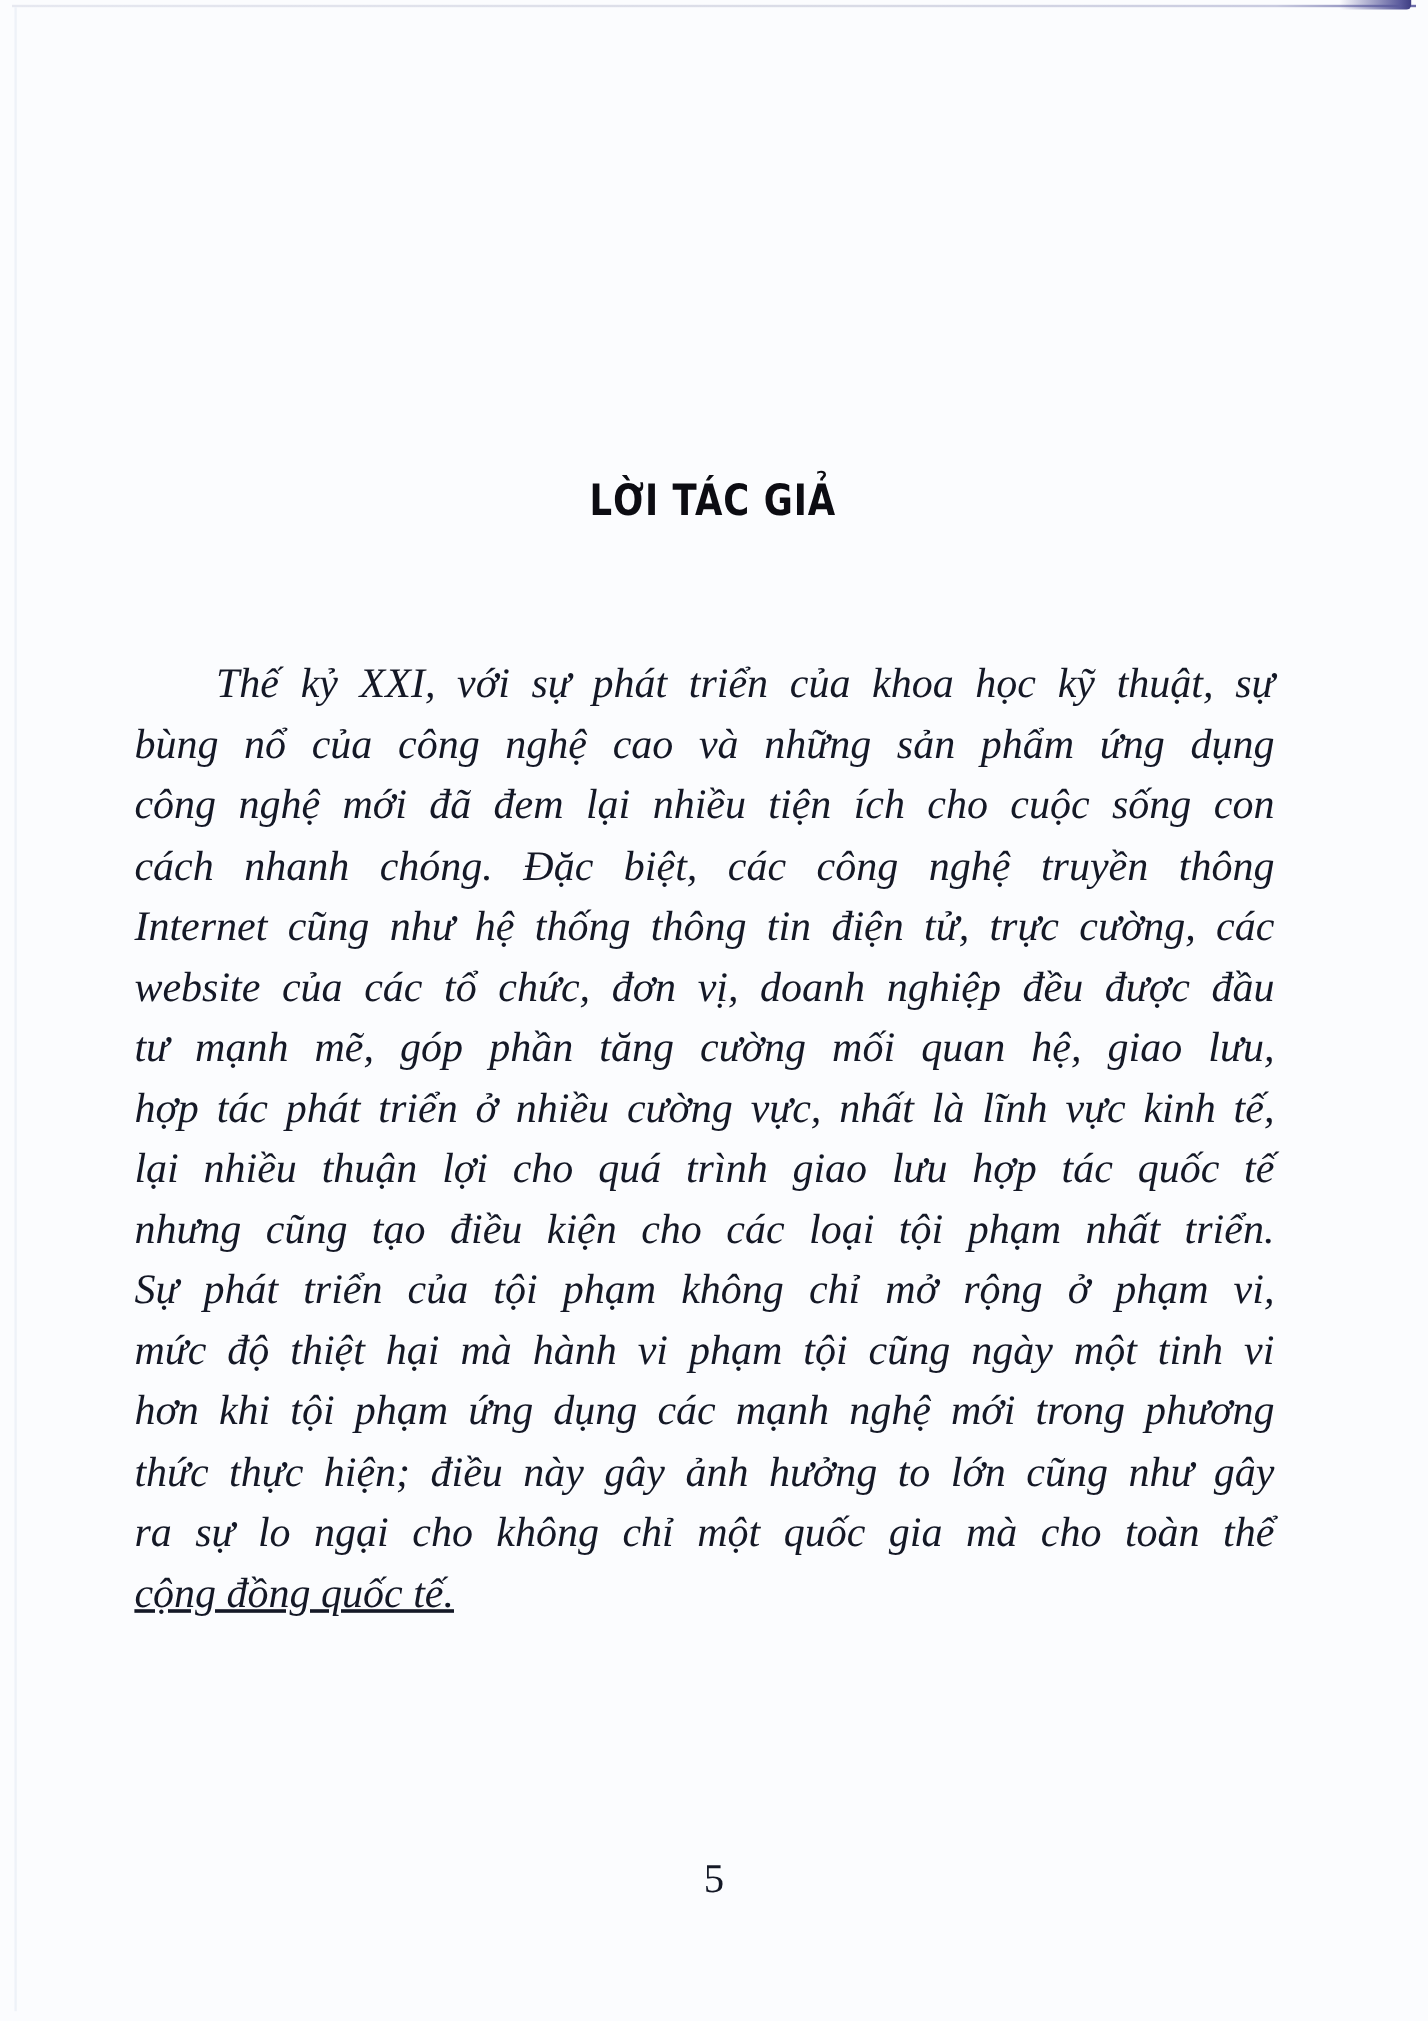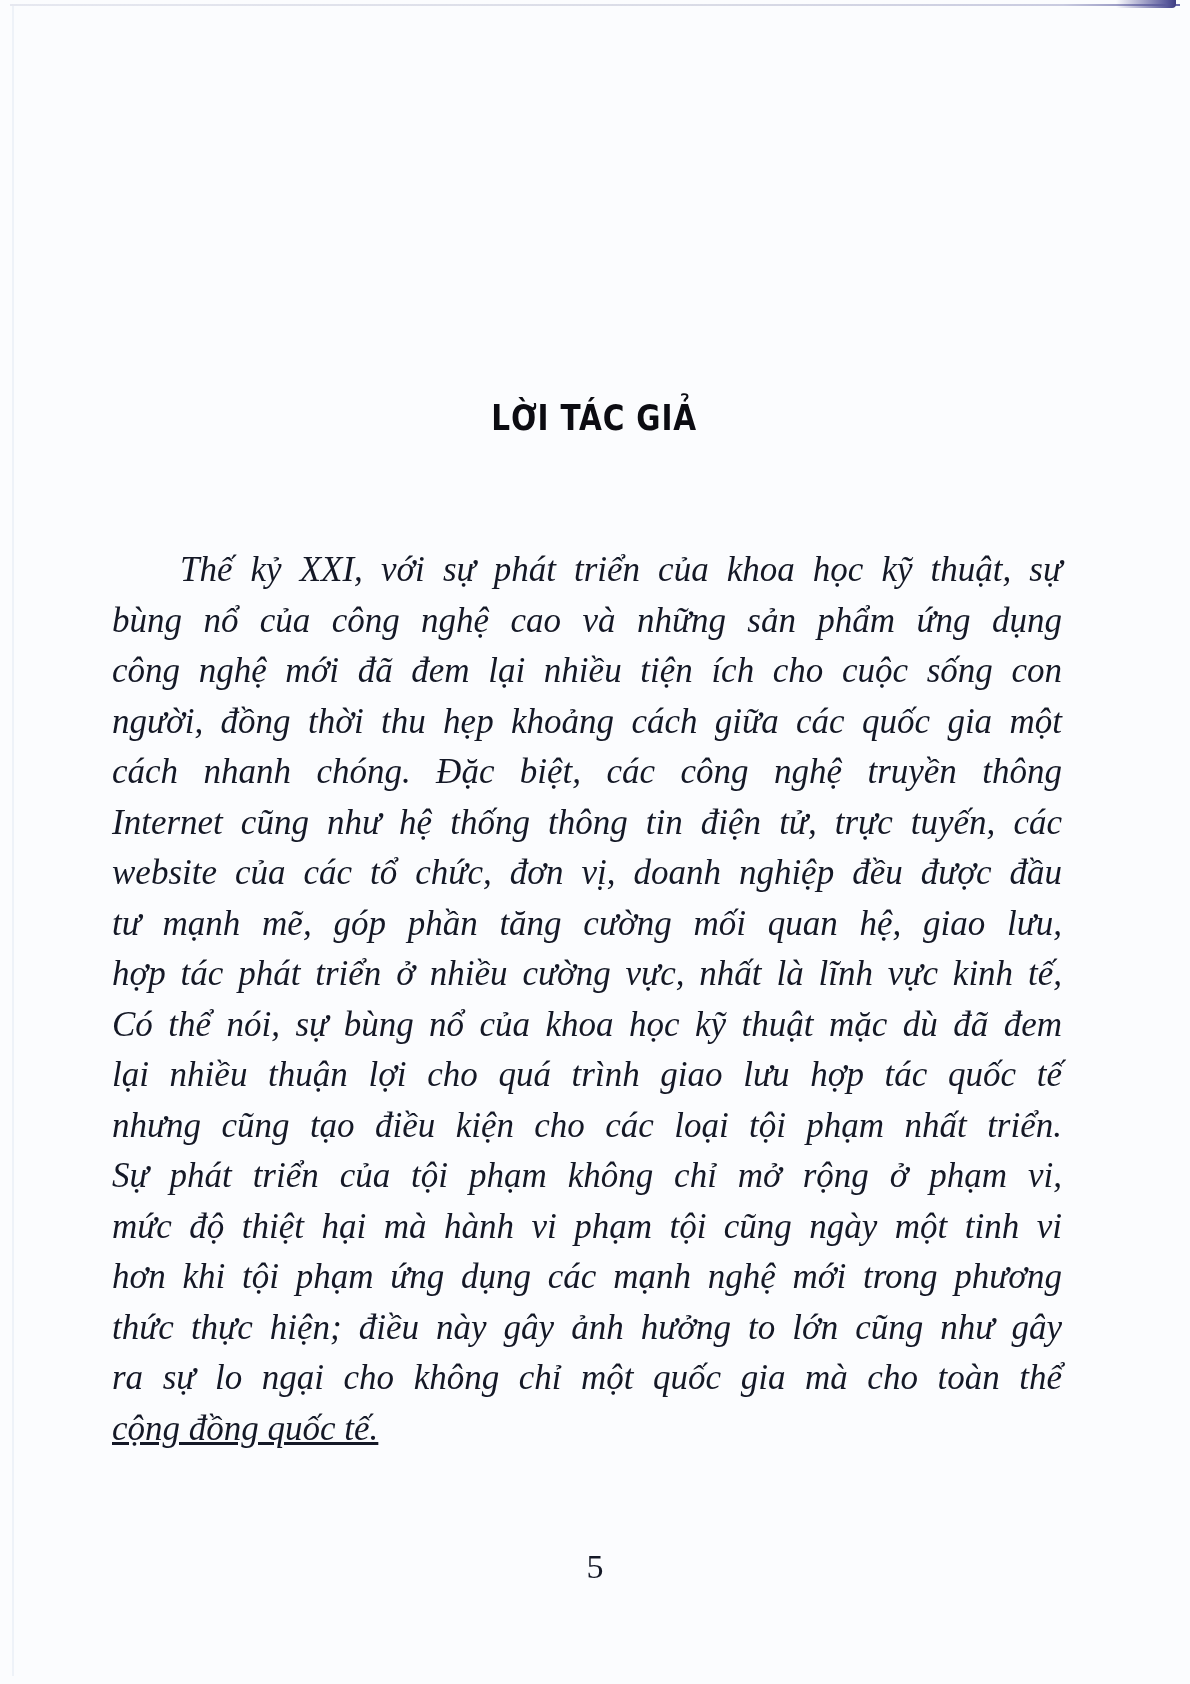--- a/index.html
+++ b/index.html
@@ -93,27 +93,25 @@
 <div class="page-edge-top"></div>
 <div class="page-corner"></div>
 <div class="page-edge-left"></div>
 
 <h1 class="chapter-title" style="margin:0;">LỜI TÁC GIẢ</h1>
 
 <div class="body-text">
   <span class="line first">Thế kỷ XXI, với sự phát triển của khoa học kỹ thuật, sự</span>
   <span class="line">bùng nổ của công nghệ cao và những sản phẩm ứng dụng</span>
   <span class="line">công nghệ mới đã đem lại nhiều tiện ích cho cuộc sống con</span>
-  <span class="line">người, đồng thời thu hẹp khoảng cách giữa các quốc gia một</span>
   <span class="line">cách nhanh chóng. Đặc biệt, các công nghệ truyền thông</span>
-  <span class="line">Internet cũng như hệ thống thông tin điện tử, trực tuyến, các</span>
+  <span class="line">Internet cũng như hệ thống thông tin điện tử, trực cường, các</span>
   <span class="line">website của các tổ chức, đơn vị, doanh nghiệp đều được đầu</span>
   <span class="line">tư mạnh mẽ, góp phần tăng cường mối quan hệ, giao lưu,</span>
   <span class="line">hợp tác phát triển ở nhiều cường vực, nhất là lĩnh vực kinh tế,</span>
-  <span class="line">Có thể nói, sự bùng nổ của khoa học kỹ thuật mặc dù đã đem</span>
   <span class="line">lại nhiều thuận lợi cho quá trình giao lưu hợp tác quốc tế</span>
   <span class="line">nhưng cũng tạo điều kiện cho các loại tội phạm nhất triển.</span>
   <span class="line">Sự phát triển của tội phạm không chỉ mở rộng ở phạm vi,</span>
   <span class="line">mức độ thiệt hại mà hành vi phạm tội cũng ngày một tinh vi</span>
   <span class="line">hơn khi tội phạm ứng dụng các mạnh nghệ mới trong phương</span>
   <span class="line">thức thực hiện; điều này gây ảnh hưởng to lớn cũng như gây</span>
   <span class="line">ra sự lo ngại cho không chỉ một quốc gia mà cho toàn thể</span>
   <span class="line last">cộng đồng quốc tế.</span>
 </div>
 

